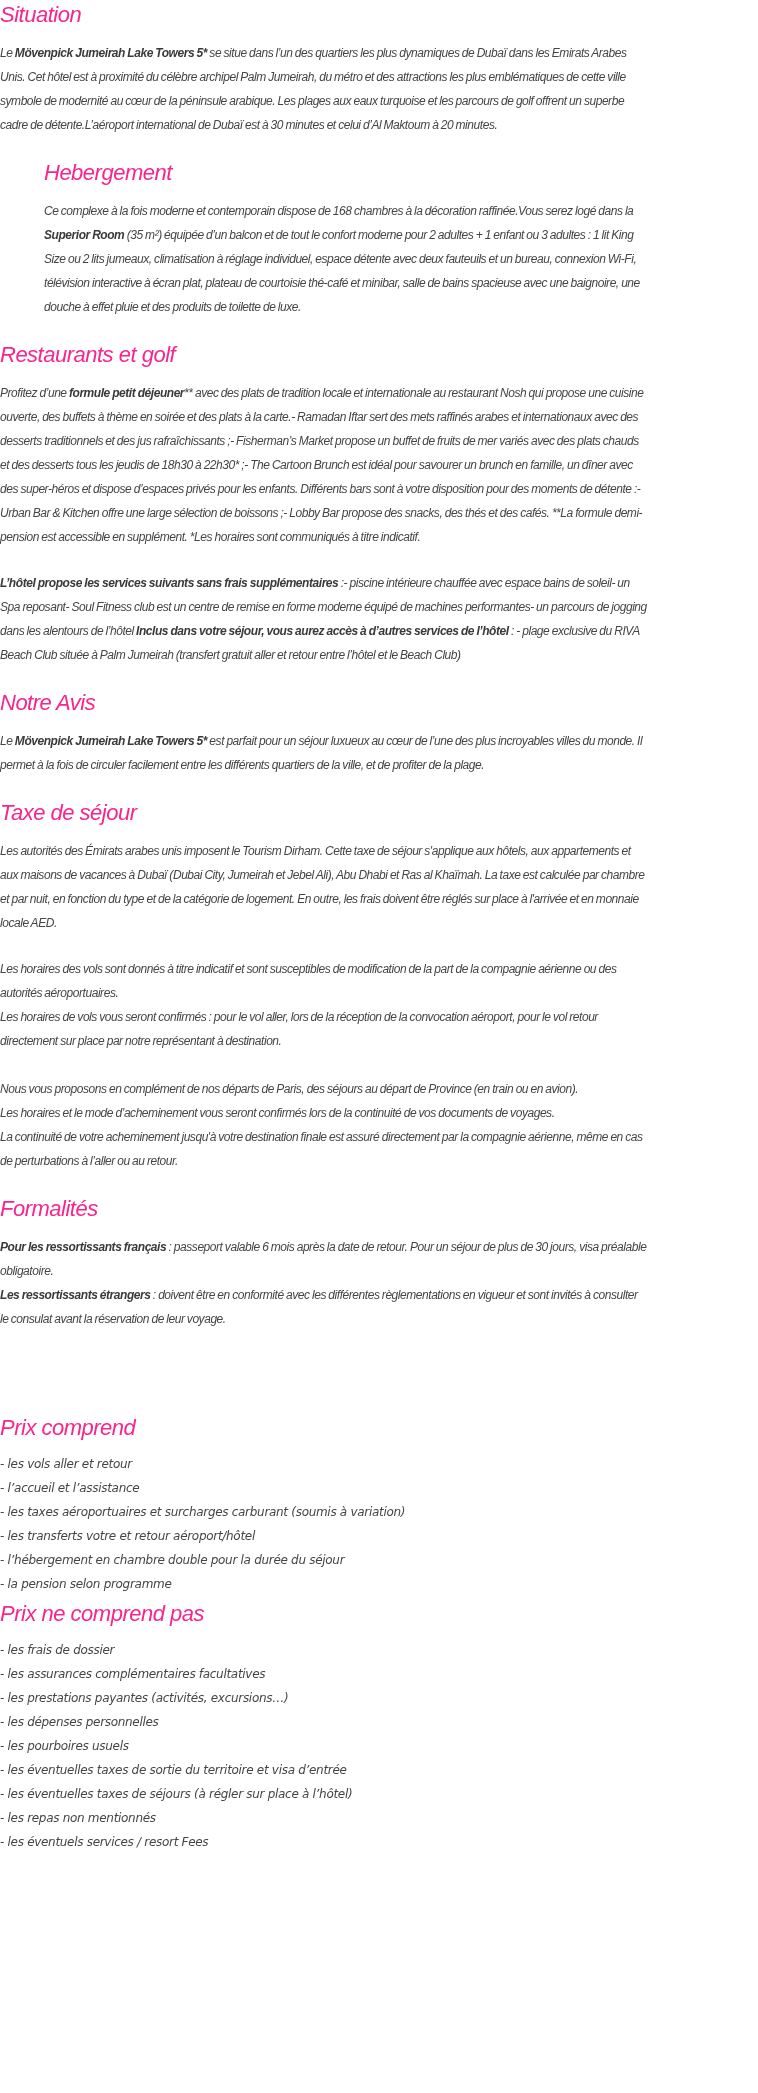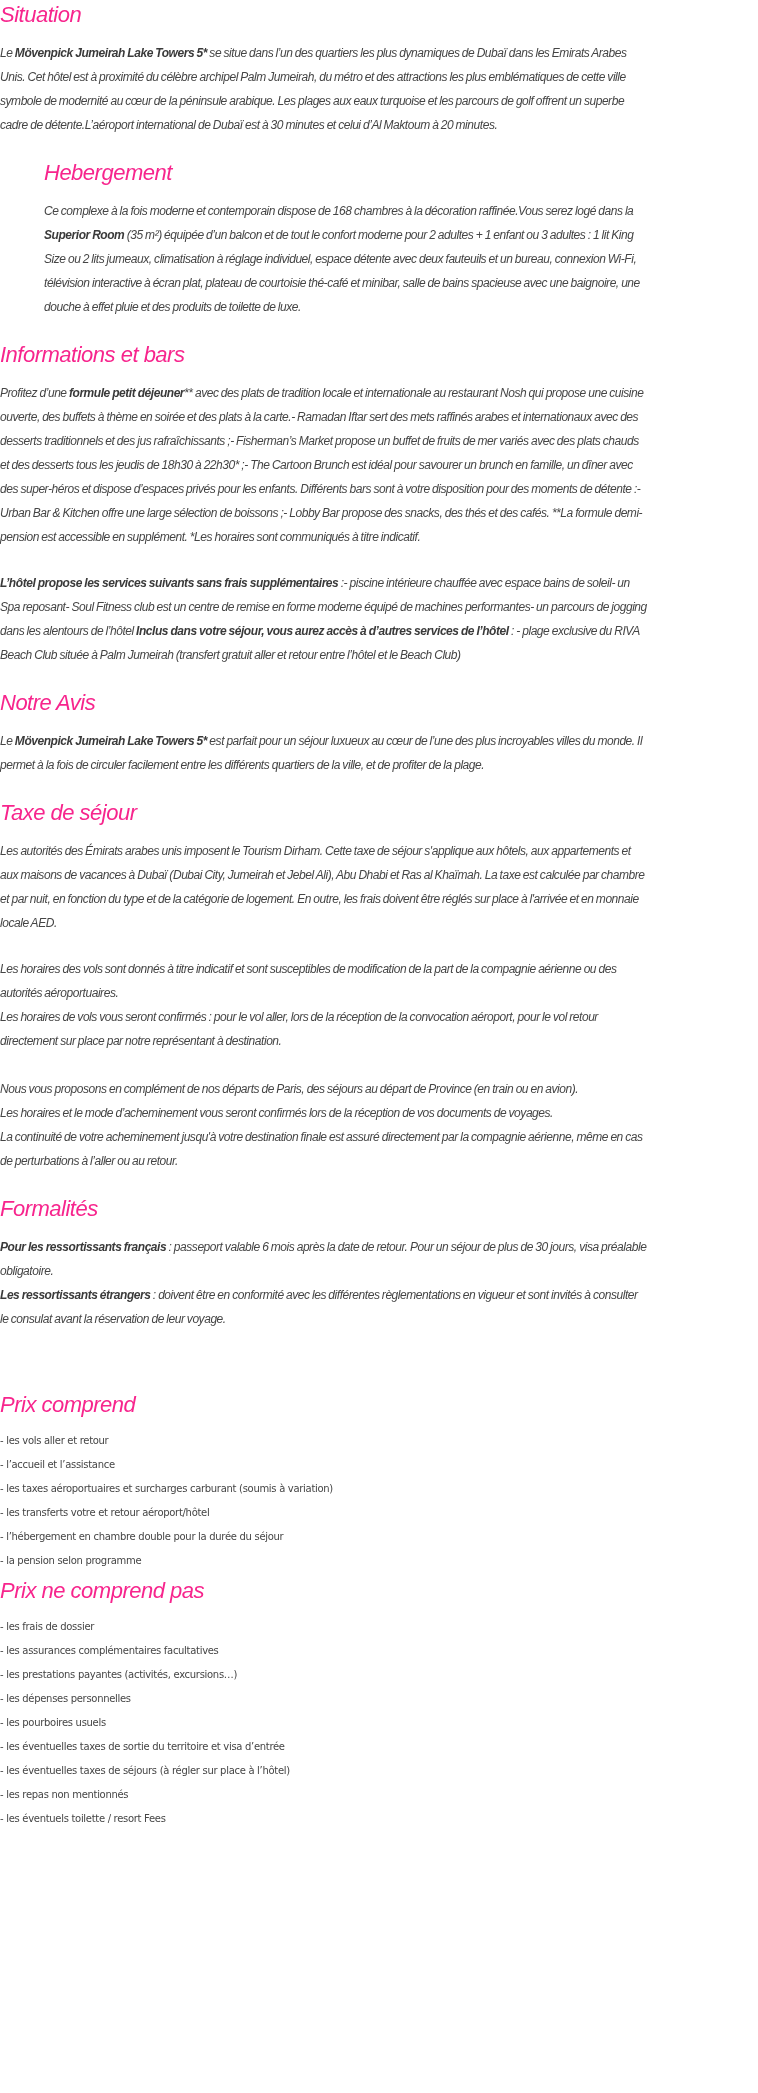--- a/index.html
+++ b/index.html
@@ -28,21 +28,22 @@
     font-style:italic;
     font-size:12px;
     line-height:24px;
     letter-spacing:-0.45px;
     word-spacing:-0.5px;
     margin:0;
   }
   .cond b { font-weight:bold; color:#3a3a3a; }
   .list {
     font-family:"DejaVu Sans", sans-serif;
-    font-size:10px;
+    font-style:italic;
+    font-size:12px;
     line-height:24px;
     margin:0;
     letter-spacing:-0.3px;
   }
   .list div { white-space:nowrap; }
   .title-lg { font-size:23px; font-weight:bold; letter-spacing:-0.3px; }
   .gap-line { height:24px; }
 </style>
 </head>
 <body>
@@ -53,21 +54,21 @@
     <h2 class="sec-title">Situation</h2>
     <p class="cond" style="margin-top:12px;"><span>Le </span><b>Mövenpick Jumeirah Lake Towers 5*</b><span> se situe dans l’un des quartiers les plus dynamiques de Dubaï dans les Emirats Arabes Unis. Cet hôtel est à proximité du célèbre archipel Palm Jumeirah, du métro et des attractions les plus emblématiques de cette ville symbole de modernité au cœur de la péninsule arabique. Les plages aux eaux turquoise et les parcours de golf offrent un superbe cadre de détente.L’aéroport international de Dubaï est à 30 minutes et celui d’Al Maktoum à 20 minutes.</span></p>
   </section>
 
   <section class="section" style="margin-top:22px;padding-left:44px;">
     <h2 class="sec-title">Hebergement</h2>
     <p class="cond" style="margin-top:12px;"><span>Ce complexe à la fois moderne et contemporain dispose de 168 chambres à la décoration raffinée.Vous serez logé dans la </span><b>Superior Room</b><span> (35 m²) équipée d’un balcon et de tout le confort moderne pour 2 adultes + 1 enfant ou 3 adultes : 1 lit King Size ou 2 lits jumeaux, climatisation à réglage individuel, espace détente avec deux fauteuils et un bureau, connexion Wi-Fi, télévision interactive à écran plat, plateau de courtoisie thé-café et minibar, salle de bains spacieuse avec une baignoire, une douche à effet pluie et des produits de toilette de luxe.</span></p>
   </section>
 
   <section class="section" style="margin-top:22px;">
-    <h2 class="sec-title">Informations et bars</h2>
+    <h2 class="sec-title">Restaurants et golf</h2>
     <p class="cond" style="margin-top:12px;"><span>Profitez d’une </span><b>formule petit déjeuner</b><span>** avec des plats de tradition locale et internationale au restaurant Nosh qui propose une cuisine ouverte, des buffets à thème en soirée et des plats à la carte.- Ramadan Iftar sert des mets raffinés arabes et internationaux avec des desserts traditionnels et des jus rafraîchissants ;- Fisherman’s Market propose un buffet de fruits de mer variés avec des plats chauds et des desserts tous les jeudis de 18h30 à 22h30* ;- The Cartoon Brunch est idéal pour savourer un brunch en famille, un dîner avec des super-héros et dispose d’espaces privés pour les enfants. Différents bars sont à votre disposition pour des moments de détente :- Urban Bar &amp; Kitchen offre une large sélection de boissons ;- Lobby Bar propose des snacks, des thés et des cafés. **La formule demi-pension est accessible en supplément. *Les horaires sont communiqués à titre indicatif.</span></p>
   </section>
 
   <section class="section" style="margin-top:22px;">
     <p class="cond" style="margin-top:12px;"><b>L’hôtel propose les services suivants sans frais supplémentaires</b><span> :- piscine intérieure chauffée avec espace bains de soleil- un Spa reposant- Soul Fitness club est un centre de remise en forme moderne équipé de machines performantes- un parcours de jogging dans les alentours de l’hôtel </span><b>Inclus dans votre séjour, vous aurez accès à d’autres services de l’hôtel</b><span> : - plage exclusive du RIVA Beach Club située à Palm Jumeirah (transfert gratuit aller et retour entre l’hôtel et le Beach Club)</span></p>
   </section>
 
   <section class="section" style="margin-top:22px;">
     <h2 class="sec-title">Notre Avis</h2>
     <p class="cond" style="margin-top:12px;"><span>Le </span><b>Mövenpick Jumeirah Lake Towers 5*</b><span> est parfait pour un séjour luxueux au cœur de l’une des plus incroyables villes du monde. Il permet à la fois de circuler facilement entre les différents quartiers de la ville, et de profiter de la plage.</span></p>
@@ -77,34 +78,34 @@
     <h2 class="sec-title">Taxe de séjour</h2>
     <p class="cond" style="margin-top:12px;">Les autorités des Émirats arabes unis imposent le Tourism Dirham. Cette taxe de séjour s'applique aux hôtels, aux appartements et aux maisons de vacances à Dubaï (Dubai City, Jumeirah et Jebel Ali), Abu Dhabi et Ras al Khaïmah. La taxe est calculée par chambre et par nuit, en fonction du type et de la catégorie de logement. En outre, les frais doivent être réglés sur place à l'arrivée et en monnaie locale AED.</p>
   </section>
 
   <section class="section" style="margin-top:22px;">
     <div style="margin-top:12px;">
       <p class="cond">Les horaires des vols sont donnés à titre indicatif et sont susceptibles de modification de la part de la compagnie aérienne ou des autorités aéroportuaires.</p>
       <p class="cond">Les horaires de vols vous seront confirmés : pour le vol aller, lors de la réception de la convocation aéroport, pour le vol retour directement sur place par notre représentant à destination.</p>
       <div class="gap-line"></div>
       <p class="cond">Nous vous proposons en complément de nos départs de Paris, des séjours au départ de Province (en train ou en avion).</p>
-      <p class="cond">Les horaires et le mode d’acheminement vous seront confirmés lors de la réception de vos documents de voyages.</p>
+      <p class="cond">Les horaires et le mode d’acheminement vous seront confirmés lors de la continuité de vos documents de voyages.</p>
       <p class="cond">La continuité de votre acheminement jusqu'à votre destination finale est assuré directement par la compagnie aérienne, même en cas de perturbations à l’aller ou au retour.</p>
     </div>
   </section>
 
   <section class="section" style="margin-top:22px;">
     <h2 class="sec-title">Formalités</h2>
     <div style="margin-top:12px;">
       <p class="cond"><b>Pour les ressortissants français</b><span> : passeport valable 6 mois après la date de retour. Pour un séjour de plus de 30 jours, visa préalable obligatoire.</span></p>
       <p class="cond"><b>Les ressortissants étrangers</b><span> : doivent être en conformité avec les différentes règlementations en vigueur et sont invités à consulter le consulat avant la réservation de leur voyage.</span></p>
     </div>
   </section>
 
-  <section class="section" style="margin-top:60px;">
+  <section class="section" style="margin-top:83px;">
     <h2 class="sec-title title-lg">Prix comprend</h2>
     <div class="list" style="margin-top:10px;">
       <div>- les vols aller et retour</div>
       <div>- l’accueil et l’assistance</div>
       <div>- les taxes aéroportuaires et surcharges carburant (soumis à variation)</div>
       <div>- les transferts votre et retour aéroport/hôtel</div>
       <div>- l’hébergement en chambre double pour la durée du séjour</div>
       <div>- la pension selon programme</div>
     </div>
   </section>
@@ -113,17 +114,17 @@
     <h2 class="sec-title title-lg">Prix ne comprend pas</h2>
     <div class="list" style="margin-top:10px;">
       <div>- les frais de dossier</div>
       <div>- les assurances complémentaires facultatives</div>
       <div>- les prestations payantes (activités, excursions…)</div>
       <div>- les dépenses personnelles</div>
       <div>- les pourboires usuels</div>
       <div>- les éventuelles taxes de sortie du territoire et visa d’entrée</div>
       <div>- les éventuelles taxes de séjours (à régler sur place à l’hôtel)</div>
       <div>- les repas non mentionnés</div>
-      <div>- les éventuels toilette / resort Fees</div>
+      <div>- les éventuels services / resort Fees</div>
     </div>
   </section>
 
 </div>
 
 </body></html>

